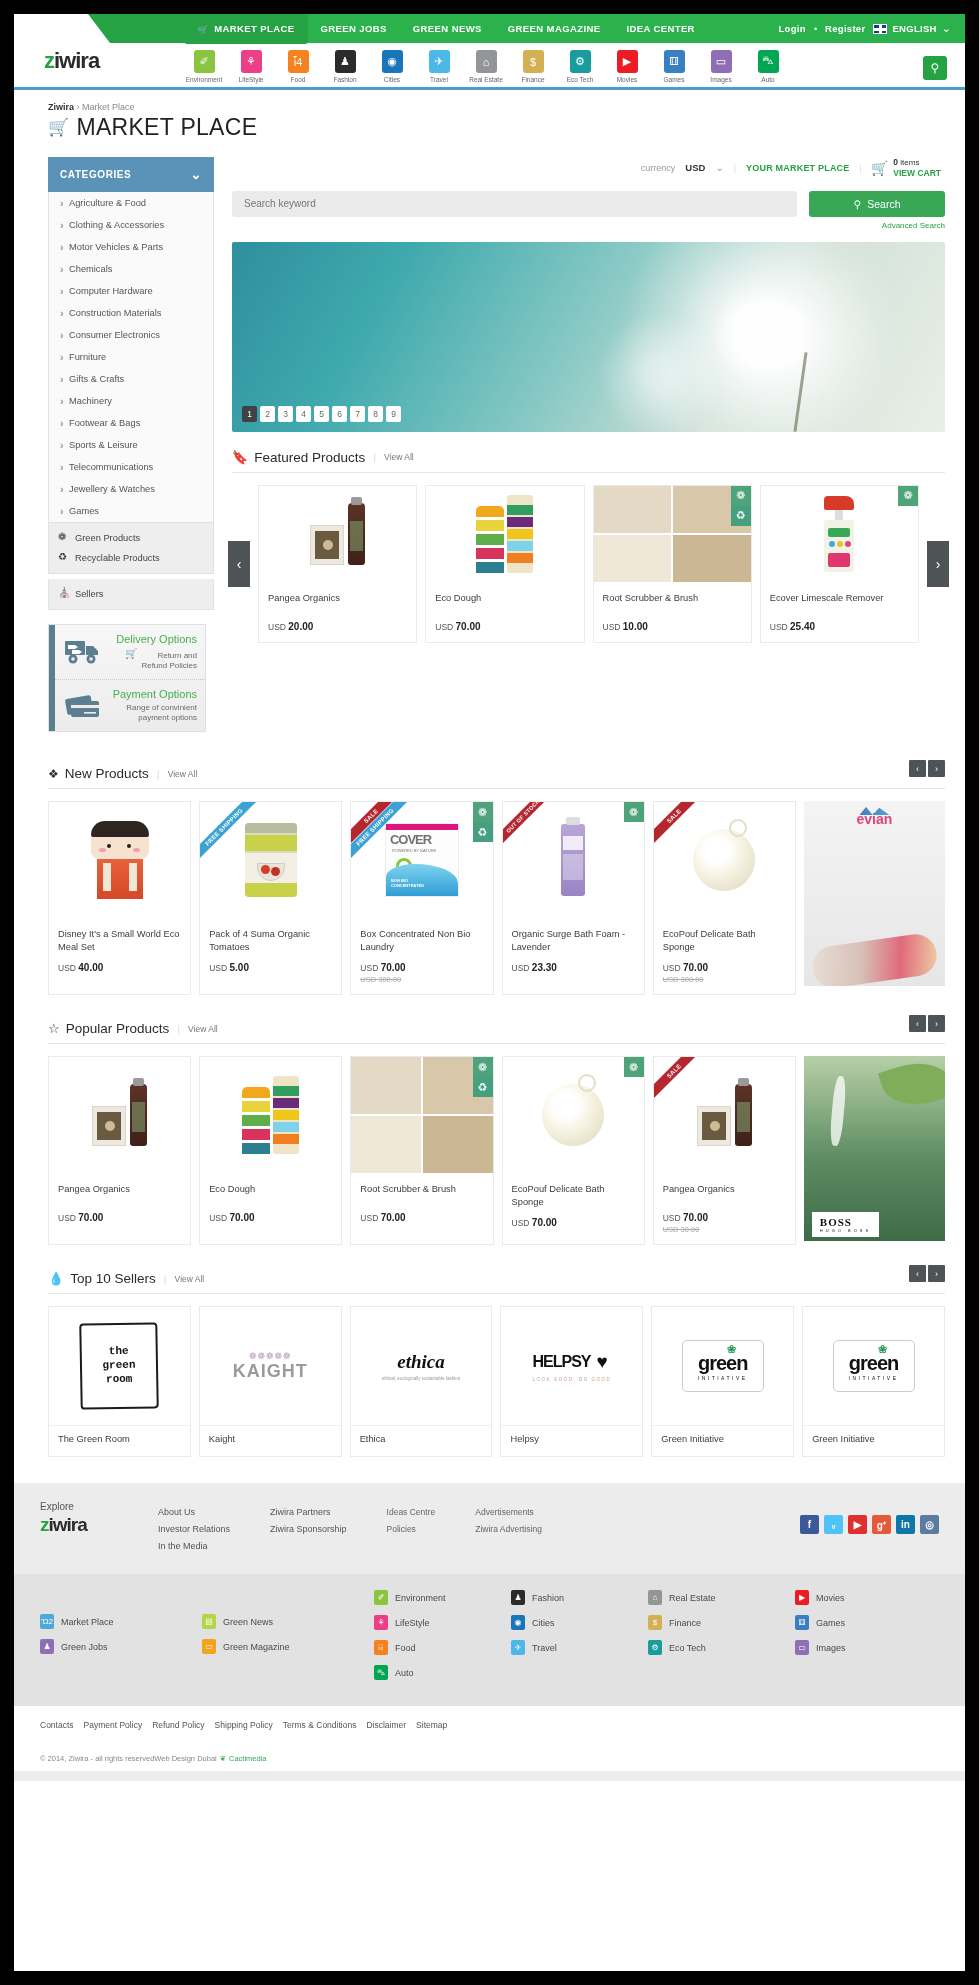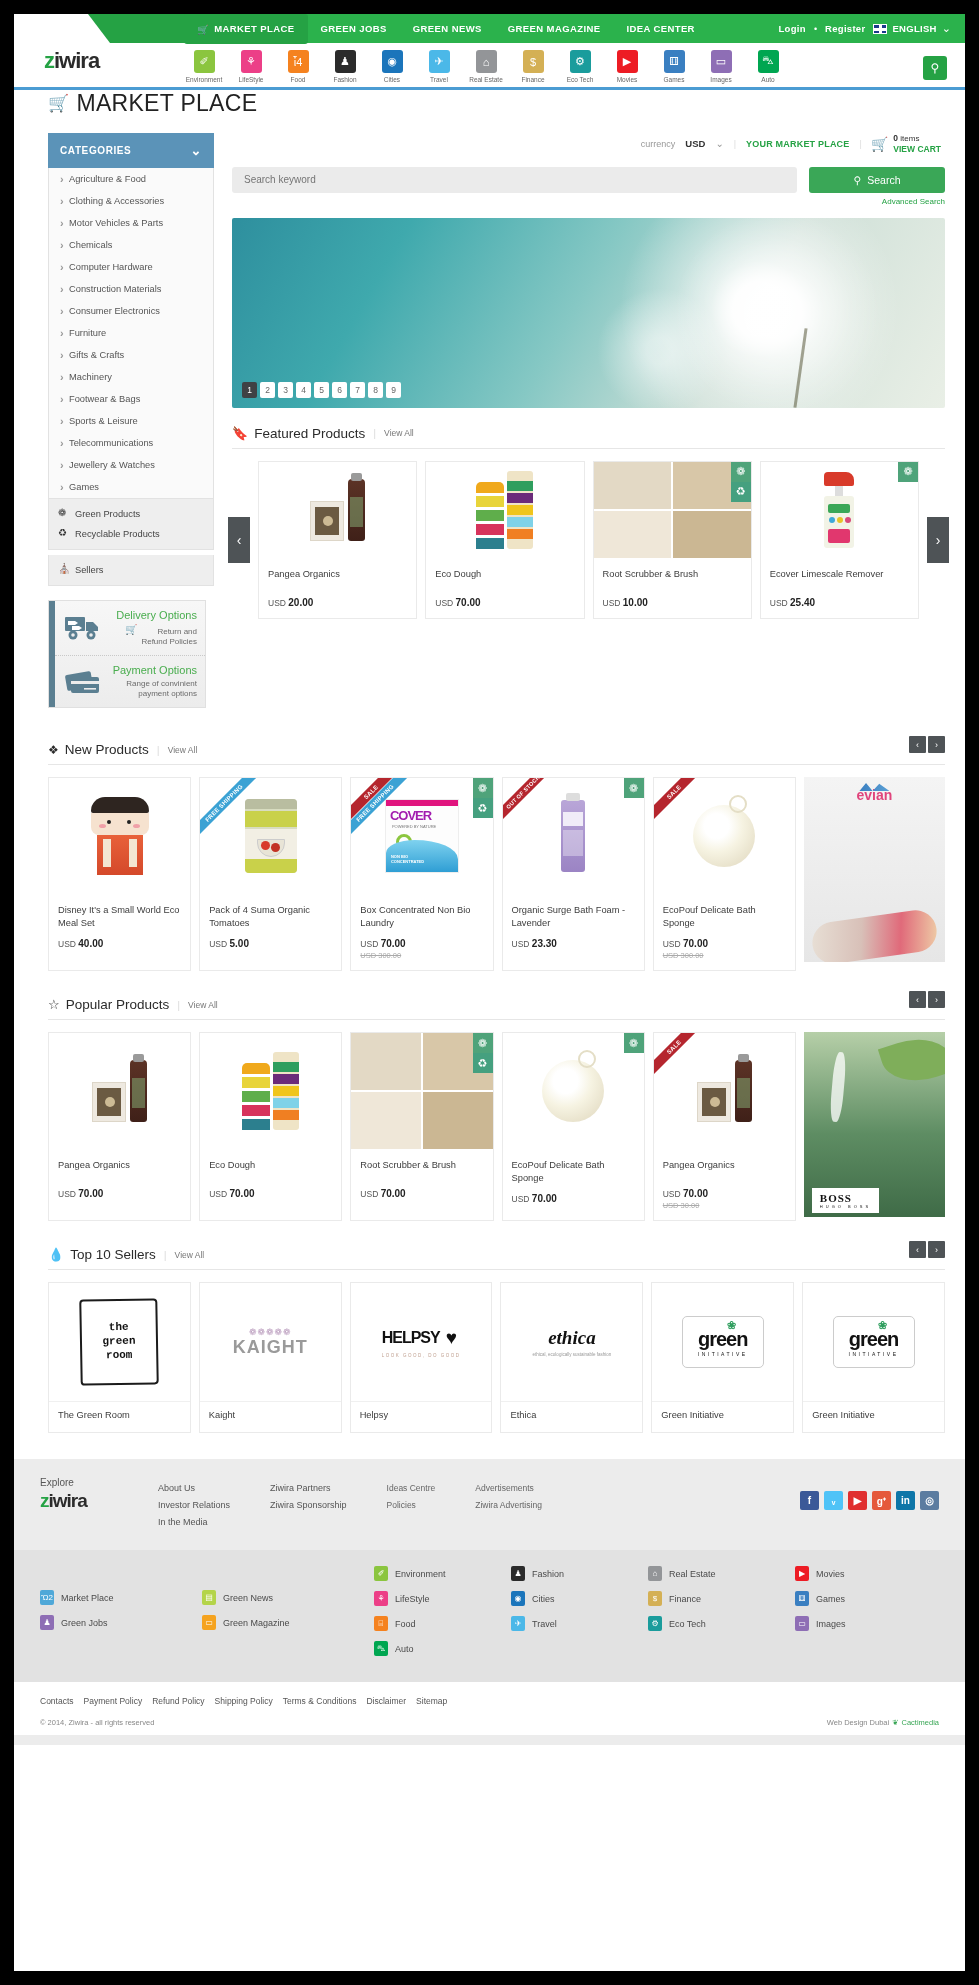--- a/index.html
+++ b/index.html
@@ -177,21 +177,21 @@
   .f-mid .mcol.w4 { width: 115px; }
   .f-mid .mcol.w5 { width: 125px; }
   .f-mid .mcol.w6 { width: 105px; }
   .mrow { display:flex; align-items:center; gap:7px; margin-bottom: 10px;}
   .mrow .ic { width:14px; height:15px; border-radius:2px; display:flex; align-items:center; justify-content:center; color:#fff; font-size:8px;}
   .mrow .tx { font-size:9px; color:#4a4a4a;}
 
   .f-bot { background:#fff; margin: 0 -26px; padding: 14px 26px 8px 26px;}
   .f-links { display:flex; gap:10px; }
   .f-links a { font-size:8.5px; color:#555; text-decoration:none;}
-  .f-copy { display:flex; justify-content:space-between; align-items:center; margin-top:12px;}
+  .f-copy { display:flex; justify-content:flex-start; align-items:center; margin-top:24px;}
   .f-copy .c { font-size:7.5px; color:#888;}
   .f-copy .r { font-size:7.5px; color:#888; display:flex; align-items:center; gap:3px;}
   .f-copy .r .cm { color:#3aa757;}
 </style>
 </head>
 <body>
 
 <div class="frame">
 
   <div class="header">
@@ -269,20 +269,25 @@
         </div>
         <div class="cat-ico">
           <div class="box" style="background: rgb(0, 166, 81);">⛍</div>
           <div class="lbl">Auto</div>
         </div>
       </div>
     <div class="hdr-search">⚲</div>
   </div>
 
   <div class="page">
+    <div class="breadcrumb">
+      <b>Ziwira</b>
+      <span>›</span>
+      <span>Market Place</span>
+    </div>
     <div class="page-title">
       <span style="font-size:17px;">🛒</span>
       <span>MARKET PLACE</span>
     </div>
 
     <div class="layout">
 
       <div class="sidebar">
         <div class="cat-header">
           <span>CATEGORIES</span>
@@ -562,21 +567,21 @@
           <div class="pcard">
             <div class="corner sale">SALE</div>
             <div class="corner free">FREE SHIPPING</div>
             <div class="badges">
               <div class="badge-g">❁</div>
               <div class="badge-g r">♻</div>
             </div>
             <div class="img" style="height: 116px;">
               <div style="width:74px;height:74px;background:#fdfdfd;border:1px solid #eee;position:relative;overflow:hidden;">
                 <div style="position:absolute;top:0;left:0;right:0;height:6px;background:#e0147e;"></div>
-                <div style="position:absolute;top:8px;left:4px;font:bold 13px 'Liberation Sans',sans-serif;color:#a21caf;letter-spacing:-1px;">COVER</div>
+                <div style="position:absolute;top:8px;left:4px;font:bold 13px 'Liberation Sans',sans-serif;color:#737373;letter-spacing:-1px;">COVER</div>
                 <div style="position:absolute;top:24px;left:6px;font:4px 'Liberation Sans',sans-serif;color:#777;">POWERED BY NATURE</div>
                 <div style="position:absolute;left:10px;top:34px;width:16px;height:16px;border-radius:50%;border:3px solid #8cc63f;"></div>
                 <div style="position:absolute;bottom:0;left:0;right:0;height:32px;background:linear-gradient(#7fd2ef,#2f9ed4);border-radius:40% 60% 0 0;"></div>
                 <div style="position:absolute;bottom:8px;left:5px;font:bold 4px 'Liberation Sans',sans-serif;color:#fff;">NON BIO<br>CONCENTRATED</div>
               </div>
             </div>
             <div class="nm">Box Concentrated Non Bio Laundry</div>
             <div class="pr">USD <b>70.00</b><span class="old">USD 300.00</span></div>
           </div>
           <div class="pcard">
@@ -750,37 +755,37 @@
               <div style="text-align:center;">
                 <div style="font-size:9px;color:#bda0c0;letter-spacing:1px;">❁❁❁❁❁</div>
                 <div style="font:bold 18px 'Liberation Sans',sans-serif;color:#9a9a9a;letter-spacing:1px;">KAIGHT</div>
               </div>
             </div>
             <div class="nm">Kaight</div>
           </div>
           <div class="scard">
             <div class="logo-box">
               <div style="text-align:center;">
+                <div style="font:bold italic 19px 'Liberation Serif',serif;color:#111;">ethica</div>
+                <div style="font-size:4.5px;color:#999;margin-top:3px;">ethical, ecologically sustainable fashion</div>
+              </div>
+            </div>
+            <div class="nm">Ethica</div>
+          </div>
+          <div class="scard">
+            <div class="logo-box">
+              <div style="text-align:center;">
                 <div style="display:flex;align-items:center;gap:6px;">
                   <span style="font:bold 16px 'Liberation Sans',sans-serif;letter-spacing:-1px;color:#111;">HELPSY</span>
                   <span style="font-size:19px;color:#111;">♥</span>
                 </div>
                 <div style="font-size:4.5px;color:#c0a090;letter-spacing:1.5px;margin-top:4px;">LOOK GOOD, DO GOOD</div>
               </div>
             </div>
             <div class="nm">Helpsy</div>
-          </div>
-          <div class="scard">
-            <div class="logo-box">
-              <div style="text-align:center;">
-                <div style="font:bold italic 19px 'Liberation Serif',serif;color:#111;">ethica</div>
-                <div style="font-size:4.5px;color:#999;margin-top:3px;">ethical, ecologically sustainable fashion</div>
-              </div>
-            </div>
-            <div class="nm">Ethica</div>
           </div>
           <div class="scard">
             <div class="logo-box">
               <div style="width:82px;height:52px;border:1px solid #ccc;border-radius:5px;display:flex;flex-direction:column;align-items:center;justify-content:center;">
                 <div style="font:bold 20px 'Liberation Sans',sans-serif;letter-spacing:-1px;color:#111;position:relative;">gre<span style="position:relative;">e<span style="position:absolute;left:1px;top:-9px;font-size:11px;color:#2f9e5e;">❀</span></span>n</div>
                 <div style="font-size:5px;letter-spacing:2.5px;color:#111;">INITIATIVE</div>
               </div>
             </div>
             <div class="nm">Green Initiative</div>
           </div>

